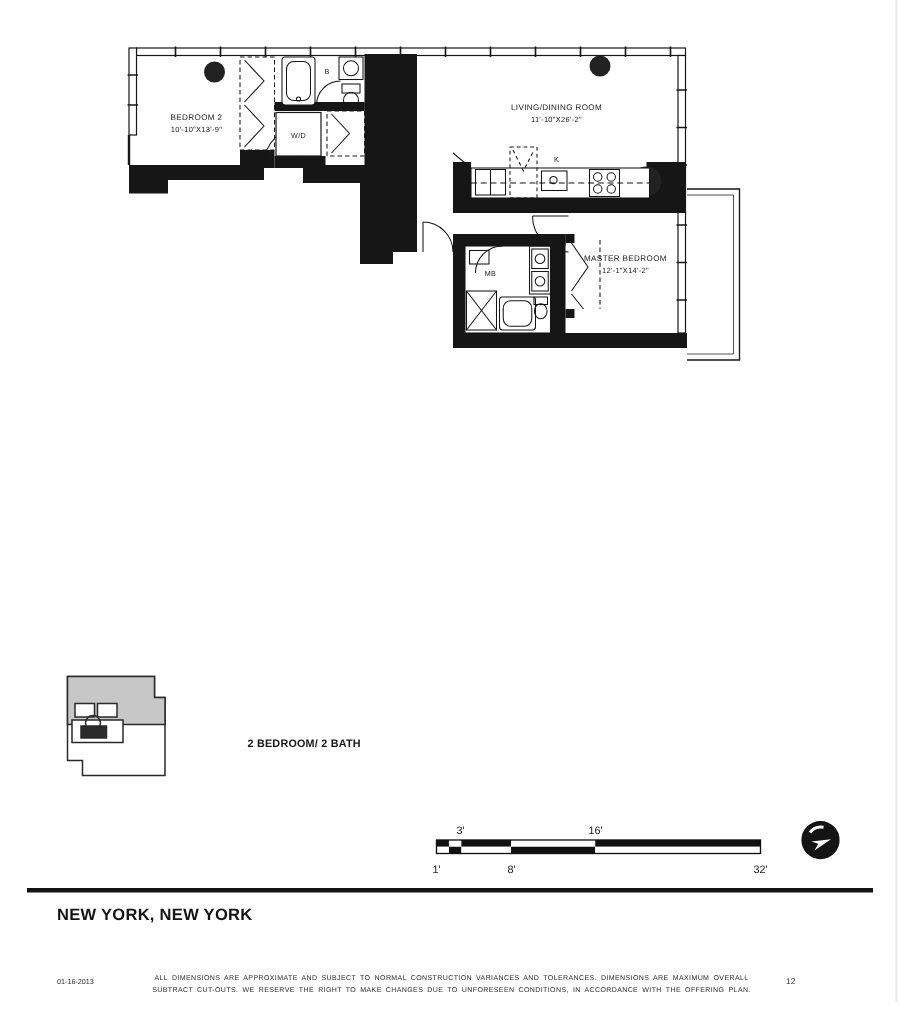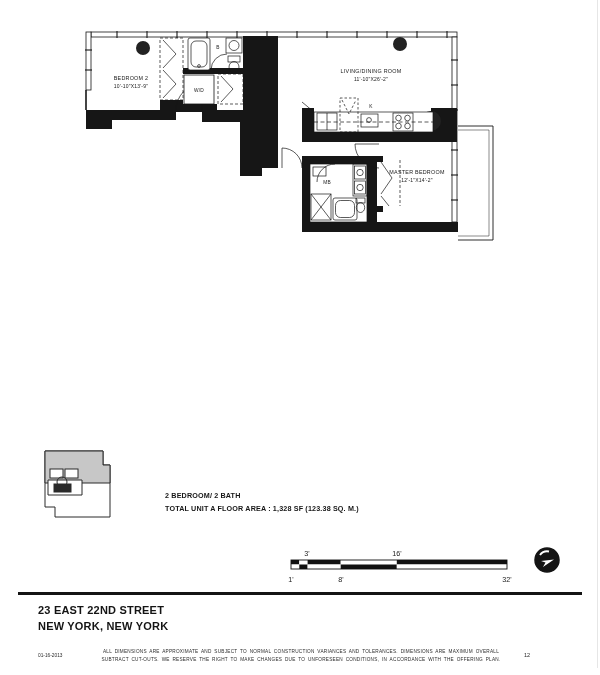--- a/index.html
+++ b/index.html
@@ -204,21 +204,20 @@
       <rect x="20" y="26" width="13" height="9" fill="#fff"></rect>
       <rect x="35" y="26" width="13" height="9" fill="#fff"></rect>
       <path d="M 18 37 H 52 V 52 H 18 Z" fill="#fff"></path>
       <rect x="24" y="41" width="17" height="8" fill="#2a2a2a"></rect>
       <circle cx="32" cy="39" r="5"></circle>
     </g>
   </svg>
 
   <div class="abs summary">
     <div>2 BEDROOM/ 2 BATH</div>
-    <div>TOTAL UNIT A FLOOR AREA :  1,328 SF (123.38 SQ. M.)</div>
   </div>
 
 
   <svg class="abs scalebar-wrap" width="240" height="44" viewBox="0 0 240 44">
     <g font-size="7.2" fill="#1a1a1a" font-family="Liberation Sans, sans-serif">
       <text x="24" y="14" text-anchor="middle">3'</text>
       <text x="114" y="14" text-anchor="middle">16'</text>
       <text x="8" y="40" text-anchor="middle">1'</text>
       <text x="58" y="40" text-anchor="middle">8'</text>
       <text x="224" y="40" text-anchor="middle">32'</text>
@@ -243,21 +242,20 @@
   <svg class="abs" style="left:533px;top:546px;" width="28" height="28" viewBox="0 0 28 28">
     <circle cx="14" cy="14" r="12" fill="#141414"></circle>
     <circle cx="14" cy="14" r="12" fill="none" stroke="#141414" stroke-width="1.5"></circle>
     <path d="M 7 9 A 9 9 0 0 1 16 5.5" stroke="#fff" stroke-width="2" fill="none"></path>
     <path d="M 8 15 L 21 13.5 L 10 21 L 12.5 16.5 Z" fill="#fff"></path>
   </svg>
 
   <div class="abs rule-thick"></div>
 
   <div class="abs address">
-    <div>23 EAST 22ND STREET</div>
     <div>NEW YORK, NEW YORK</div>
   </div>
 
 
   <div class="abs footer-date">01-16-2013</div>
   <div class="abs disclaimer">
     <div>ALL DIMENSIONS ARE APPROXIMATE AND SUBJECT TO NORMAL CONSTRUCTION VARIANCES AND TOLERANCES. DIMENSIONS ARE MAXIMUM OVERALL</div>
     <div>SUBTRACT CUT-OUTS. WE RESERVE THE RIGHT TO MAKE CHANGES DUE TO UNFORESEEN CONDITIONS, IN ACCORDANCE WITH THE OFFERING PLAN.</div>
   </div>
   <div class="abs footer-page">12</div>

